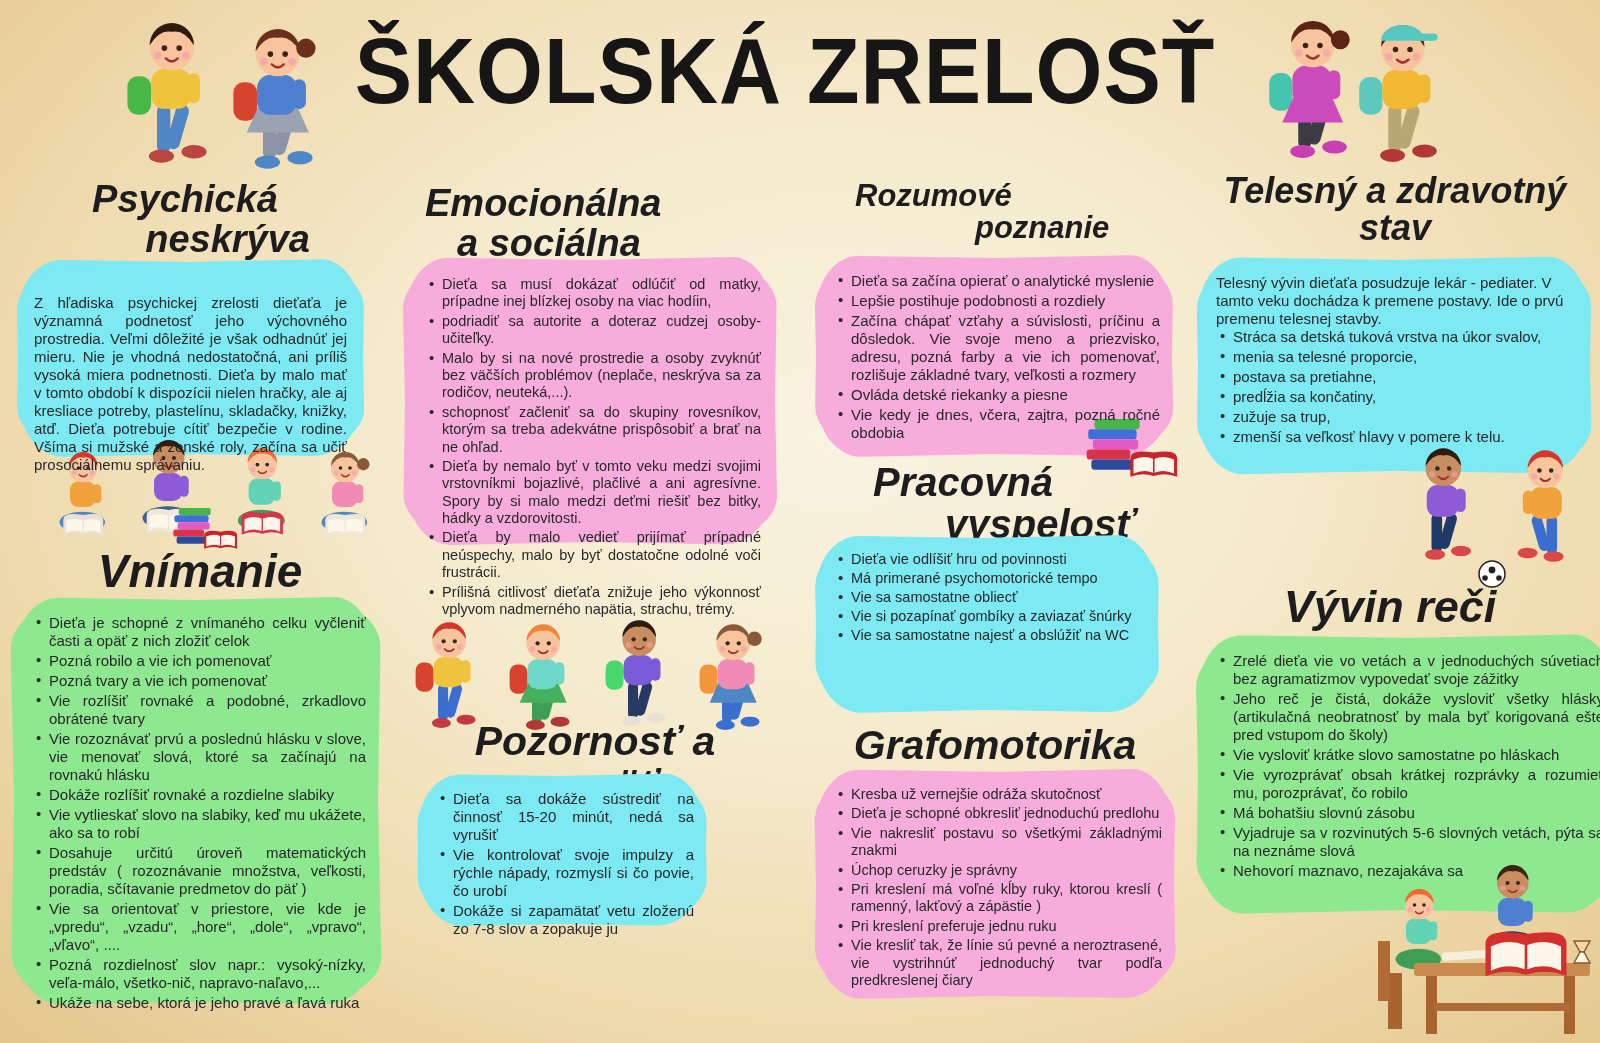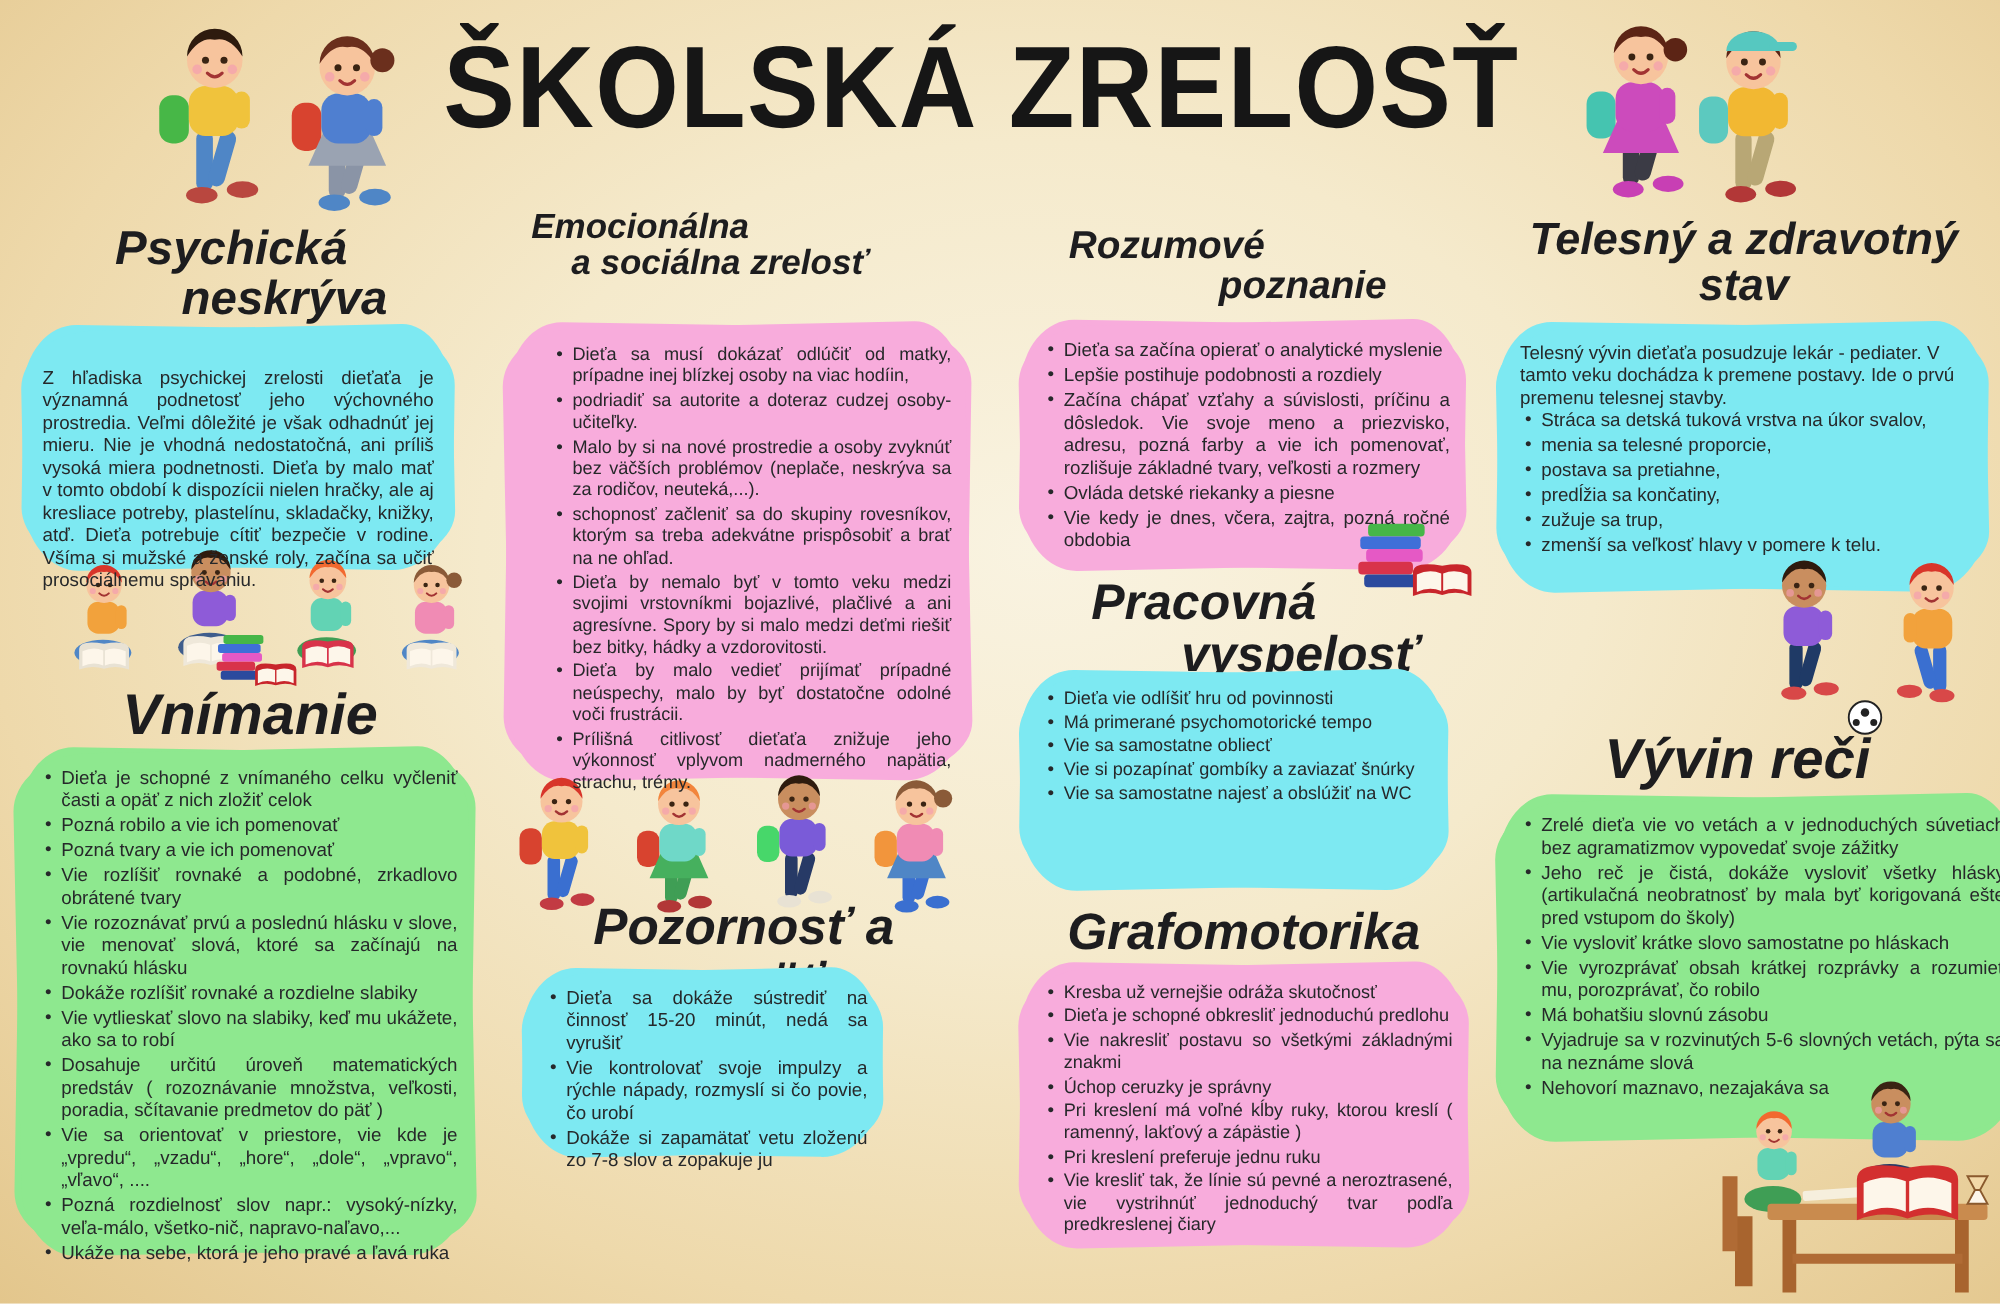--- a/index.html
+++ b/index.html
@@ -254,25 +254,25 @@
         <li>Vie rozoznávať prvú a poslednú hlásku v slove, vie menovať slová, ktoré sa začínajú na rovnakú hlásku</li>
         <li>Dokáže rozlíšiť rovnaké a rozdielne slabiky</li>
         <li>Vie vytlieskať slovo na slabiky, keď mu ukážete, ako sa to robí</li>
         <li>Dosahuje určitú úroveň matematických predstáv ( rozoznávanie množstva, veľkosti, poradia, sčítavanie predmetov do päť )</li>
         <li>Vie sa orientovať v priestore, vie kde je „vpredu“, „vzadu“, „hore“, „dole“, „vpravo“, „vľavo“, ....</li>
         <li>Pozná rozdielnosť slov napr.: vysoký-nízky, veľa-málo, všetko-nič, napravo-naľavo,...</li>
         <li>Ukáže na sebe, ktorá je jeho pravé a ľavá ruka</li>
       </ul>
   </div>
 
-  <div class="abs h" style="left:415px;top:166px;width:360px;font-size:28px;">
+  <div class="abs h" style="left:415px;top:184px;width:360px;font-size:38px;">
     <span class="l" style="padding-left:10px;">Emocionálna</span>
     <span class="l" style="padding-left:42px;">a sociálna zrelosť</span>
   </div>
-  <div class="abs blob pink body-txt fs145" style="left:405px;top:260px;width:370px;height:362px;padding:16px 14px 14px 36px;">
+  <div class="abs blob pink body-txt fs145" style="left:405px;top:260px;width:370px;height:282px;padding:16px 14px 14px 20px;">
     <ul>
         <li>Dieťa sa musí dokázať odlúčiť od matky, prípadne inej blízkej osoby na viac hodíin,</li>
         <li>podriadiť sa autorite a doteraz cudzej osoby-učiteľky.</li>
         <li>Malo by si na nové prostredie a osoby zvyknúť bez väčších problémov (neplače, neskrýva sa za rodičov, neuteká,...).</li>
         <li>schopnosť začleniť sa do skupiny rovesníkov, ktorým sa treba adekvátne prispôsobiť a brať na ne ohľad.</li>
         <li>Dieťa by nemalo byť v tomto veku medzi svojimi vrstovníkmi bojazlivé, plačlivé a ani agresívne. Spory by si malo medzi deťmi riešiť bez bitky, hádky a vzdorovitosti.</li>
         <li>Dieťa by malo vedieť prijímať prípadné neúspechy, malo by byť dostatočne odolné voči frustrácii.</li>
         <li>Prílišná citlivosť dieťaťa znižuje jeho výkonnosť vplyvom nadmerného napätia, strachu, trémy.</li>
       </ul>
   </div>

